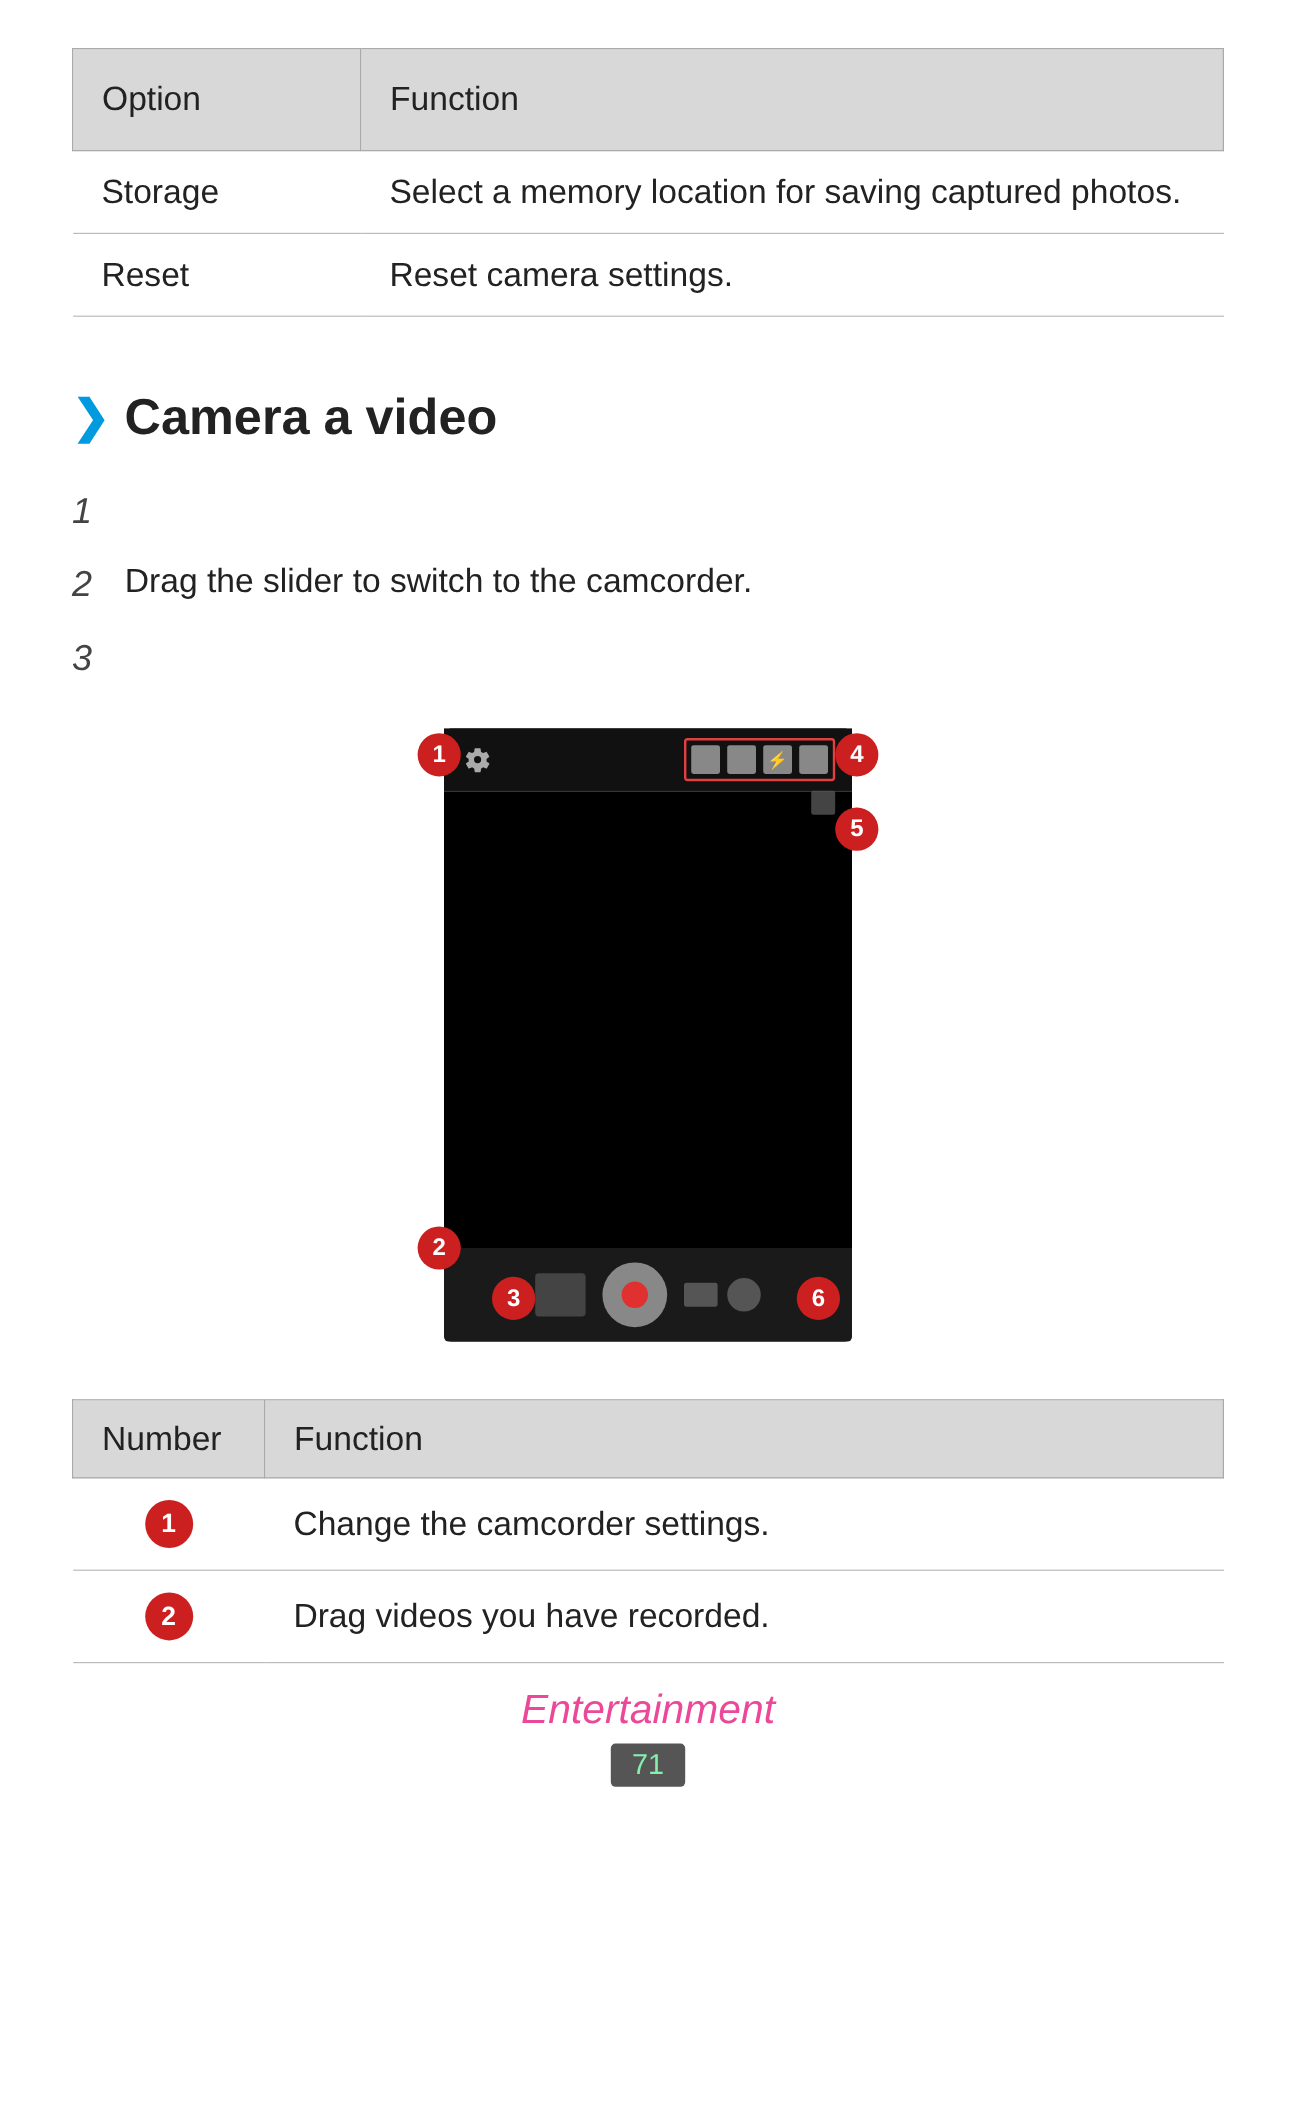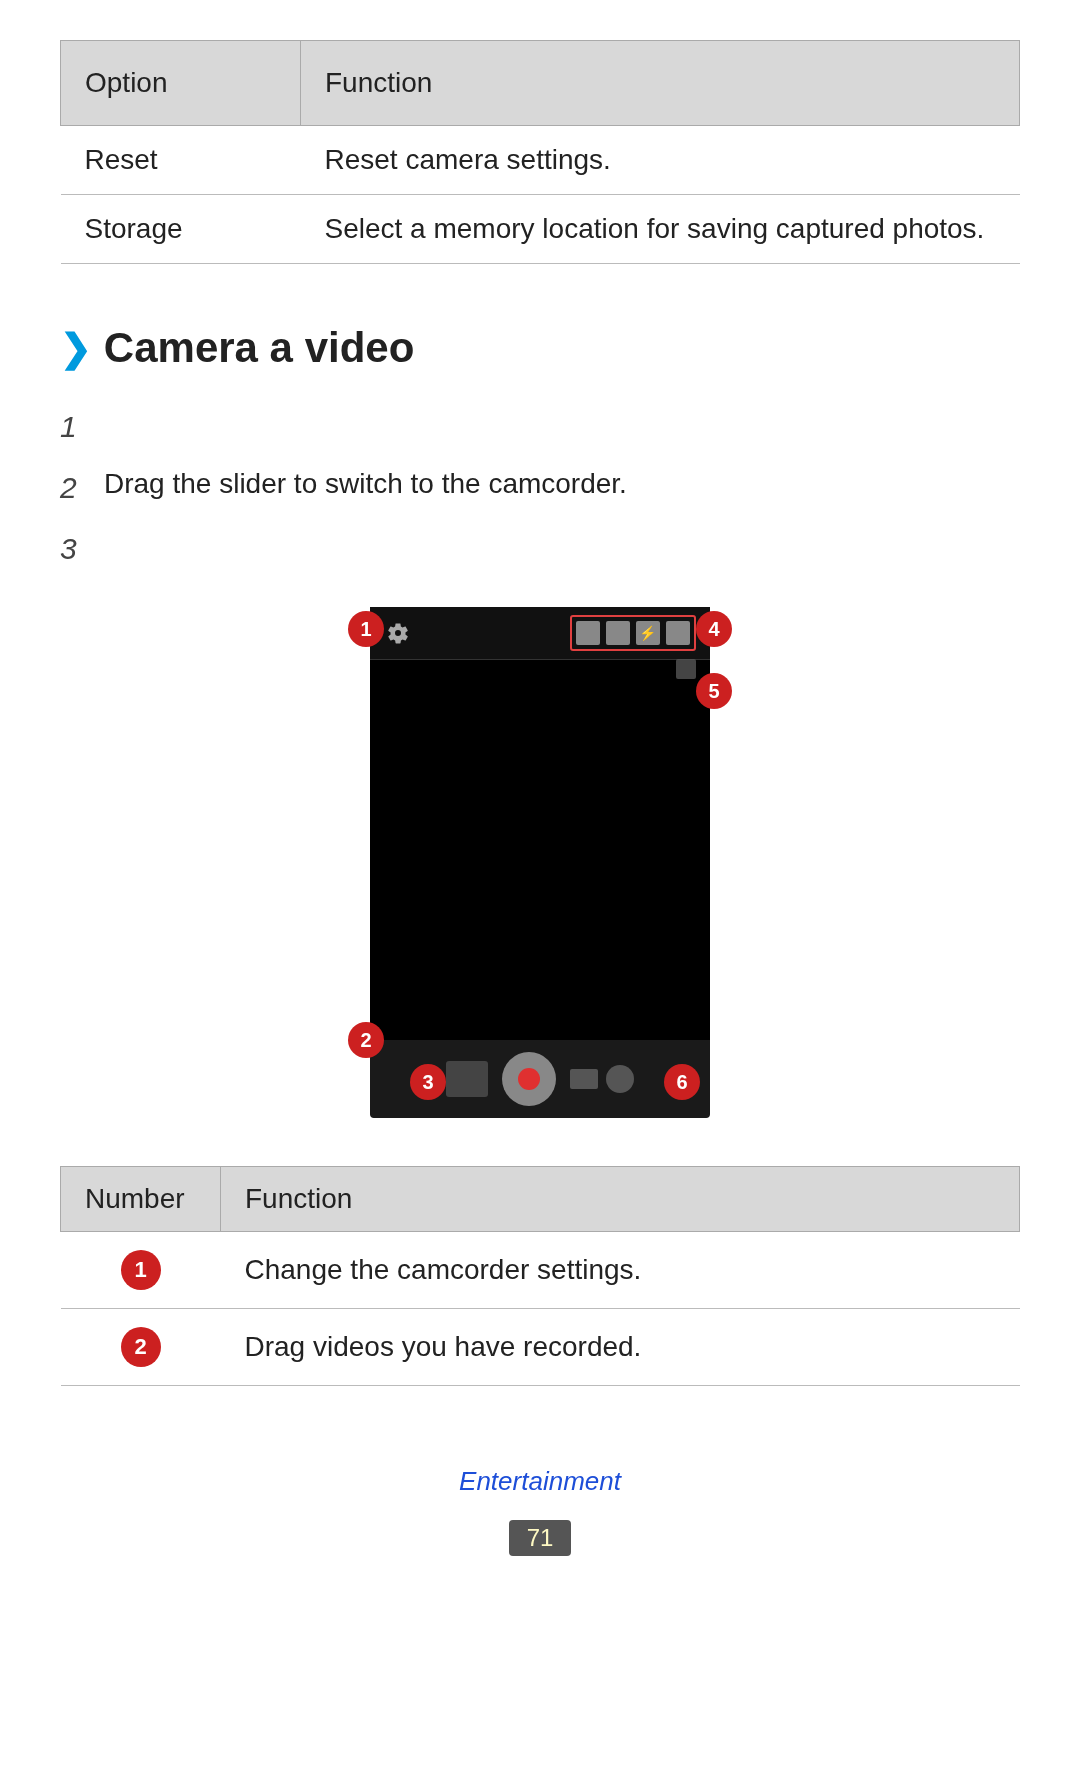--- a/index.html
+++ b/index.html
@@ -173,21 +173,20 @@
       font-size: 20px;
       font-weight: bold;
       position: absolute;
     }
 
     
     .number-table {
       width: 100%;
       border-collapse: collapse;
       font-size: 28px;
-      margin-bottom: 60px;
     }
     .number-table th {
       background: #d8d8d8;
       text-align: left;
       padding: 16px 24px;
       font-weight: normal;
       border: 1px solid #aaa;
     }
     .number-table td {
       padding: 18px 24px;
@@ -210,29 +209,29 @@
       font-size: 22px;
       font-weight: bold;
     }
 
     
     .footer {
       text-align: center;
       padding-top: 20px;
     }
     .footer-category {
-      color: #1d4ed8;
+      color: #ec4899;
       font-style: italic;
-      font-size: 26px;
-      margin-bottom: 23px;
+      font-size: 34px;
+      margin-bottom: 8px;
     }
     .footer-page {
       display: inline-block;
       background: #555;
-      color: #fef9c3;
+      color: #86efac;
       font-size: 24px;
       padding: 4px 18px;
       border-radius: 4px;
     }
     .cam-ui-relative {
       position: relative;
       display: inline-block;
     }
   </style>
 </head>
@@ -240,26 +239,26 @@
 
 <table class="options-table">
   <thead>
     <tr>
       <th>Option</th>
       <th>Function</th>
     </tr>
   </thead>
   <tbody>
     <tr>
+      <td>Storage</td>
+      <td>Select a memory location for saving captured photos.</td>
+    </tr>
+    <tr>
       <td>Reset</td>
       <td>Reset camera settings.</td>
-    </tr>
-    <tr>
-      <td>Storage</td>
-      <td>Select a memory location for saving captured photos.</td>
     </tr>
   </tbody>
 </table>
 
 <div class="section-heading">
   <span class="chevron-icon">❯</span>
   <span class="section-title">Camera a video</span>
 </div>
 
 <ol class="steps-list">

